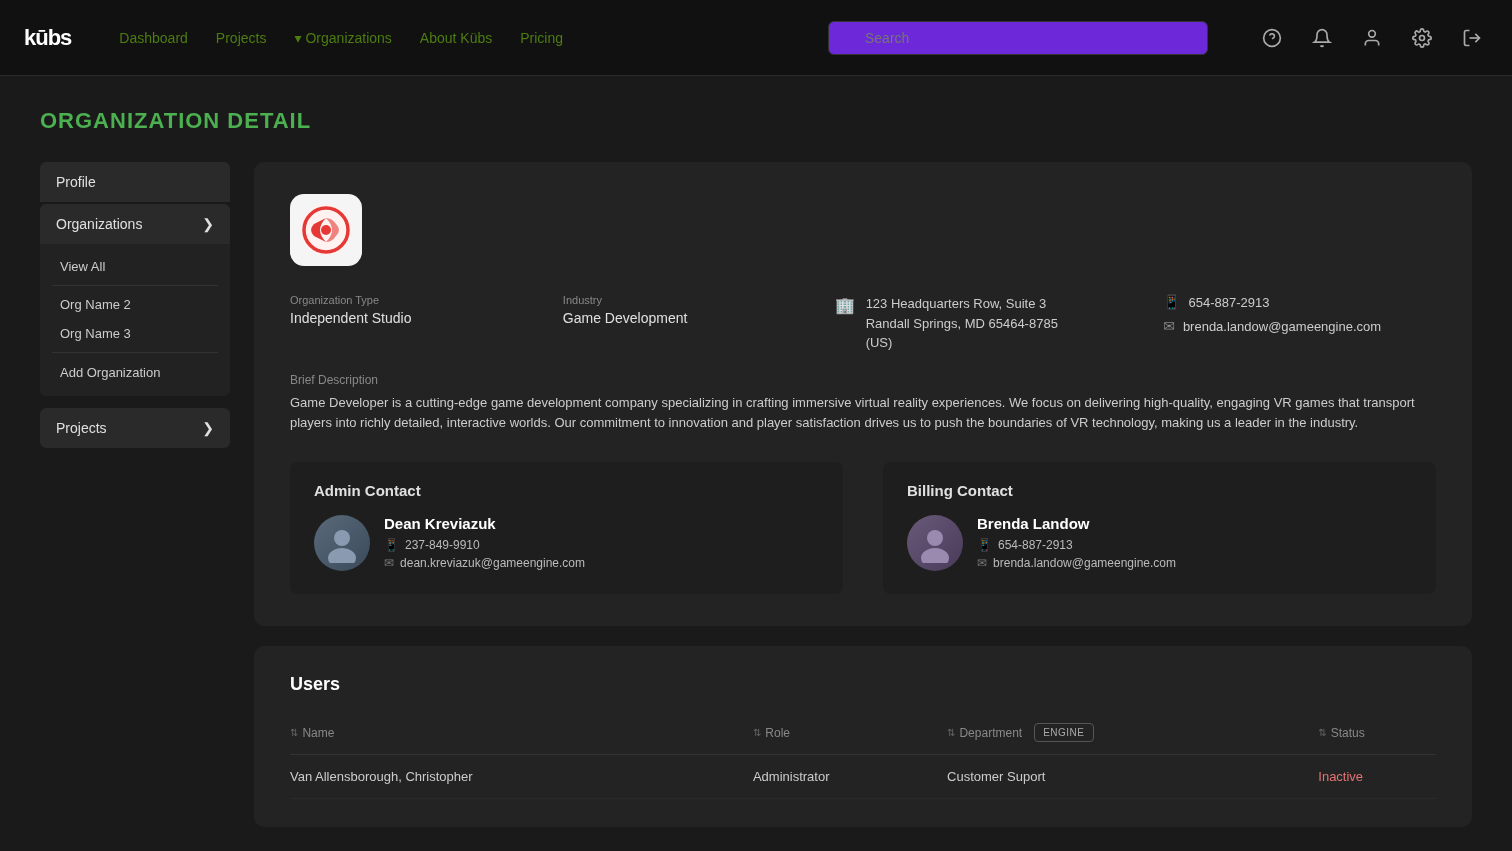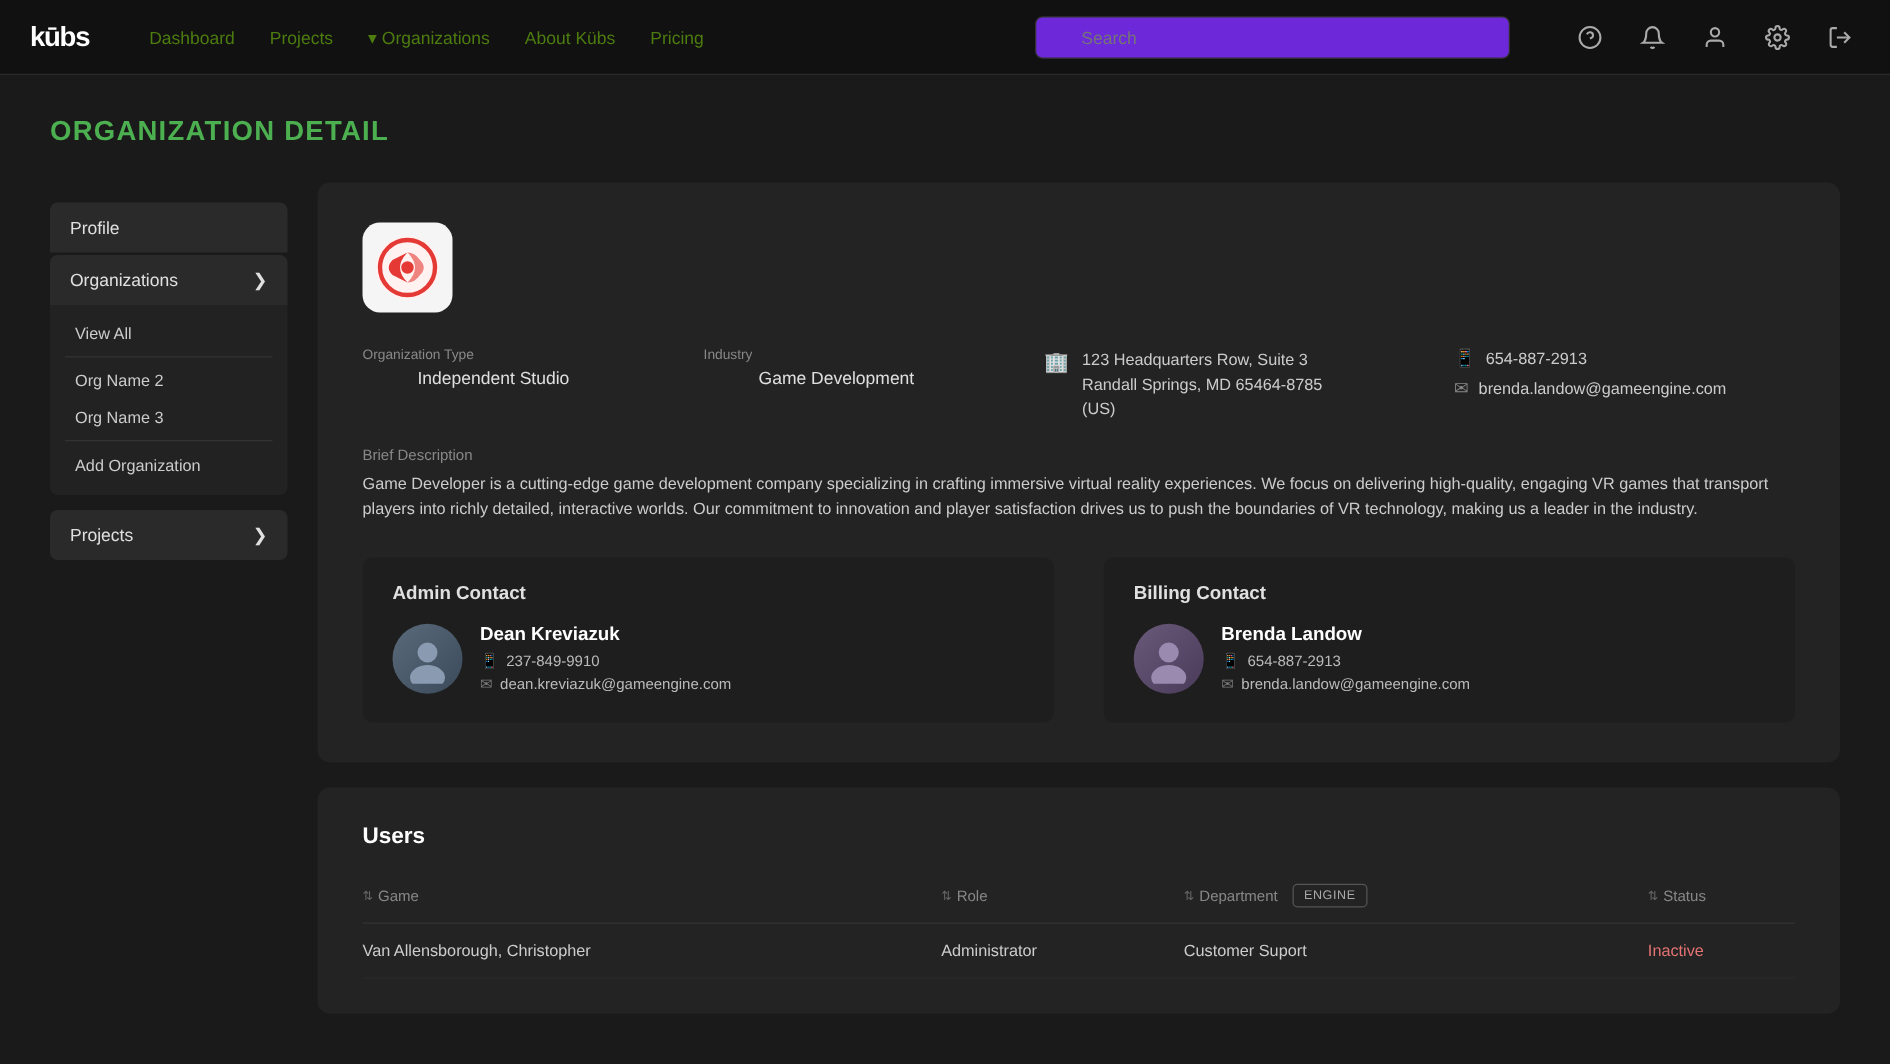--- a/index.html
+++ b/index.html
@@ -1,21 +1,21 @@
 <!DOCTYPE html>
 <html><head>
   <meta charset="utf-8">
   <style>
     * { margin: 0; padding: 0; box-sizing: border-box; }
     body { background: #1a1a1a; color: #e0e0e0; font-family: -apple-system, BlinkMacSystemFont, 'Segoe UI', sans-serif; min-height: 851px; width: 1512px; }
 
     
     nav {
       background: #111;
-      height: 60px;
+      height: 76px;
       display: flex;
       align-items: center;
       padding: 0 24px;
       gap: 32px;
       border-bottom: 1px solid #2a2a2a;
     }
     .nav-logo {
       display: flex; align-items: center;
       margin-right: 16px;
     }
@@ -82,21 +82,20 @@
     }
     .content-layout {
       display: flex;
       gap: 24px;
     }
 
     
     .sidebar {
       width: 190px;
       flex-shrink: 0;
-      margin-top: 16px;
     }
     .sidebar-item-profile {
       background: #2a2a2a;
       border-radius: 6px 6px 0 0;
       padding: 12px 16px;
       font-size: 14px;
       font-weight: 500;
       color: #e0e0e0;
       cursor: pointer;
       margin-bottom: 2px;
@@ -197,21 +196,20 @@
     }
     .org-meta-label {
       font-size: 11px;
       color: #888;
       margin-bottom: 4px;
       text-transform: none;
     }
     .org-meta-value {
       font-size: 14px;
       color: #e0e0e0;
-      margin-left: 44px;
     }
     .org-address-col {
       flex: 1.2;
       display: flex;
       align-items: flex-start;
       gap: 10px;
     }
     .org-contact-col {
       flex: 1;
       display: flex;
@@ -507,21 +505,21 @@
       </div>
 
       <div class="users-card">
         <div class="users-title">Users</div>
         <table class="users-table">
           <thead>
             <tr>
               <th>
                 <div class="th-inner">
                   <span class="th-sort-icon">⇅</span>
-                  <span>Game</span>
+                  <span>Name</span>
                 </div>
               </th>
               <th>
                 <div class="th-inner">
                   <span class="th-sort-icon">⇅</span>
                   <span>Role</span>
                 </div>
               </th>
               <th>
                 <div class="th-inner">

